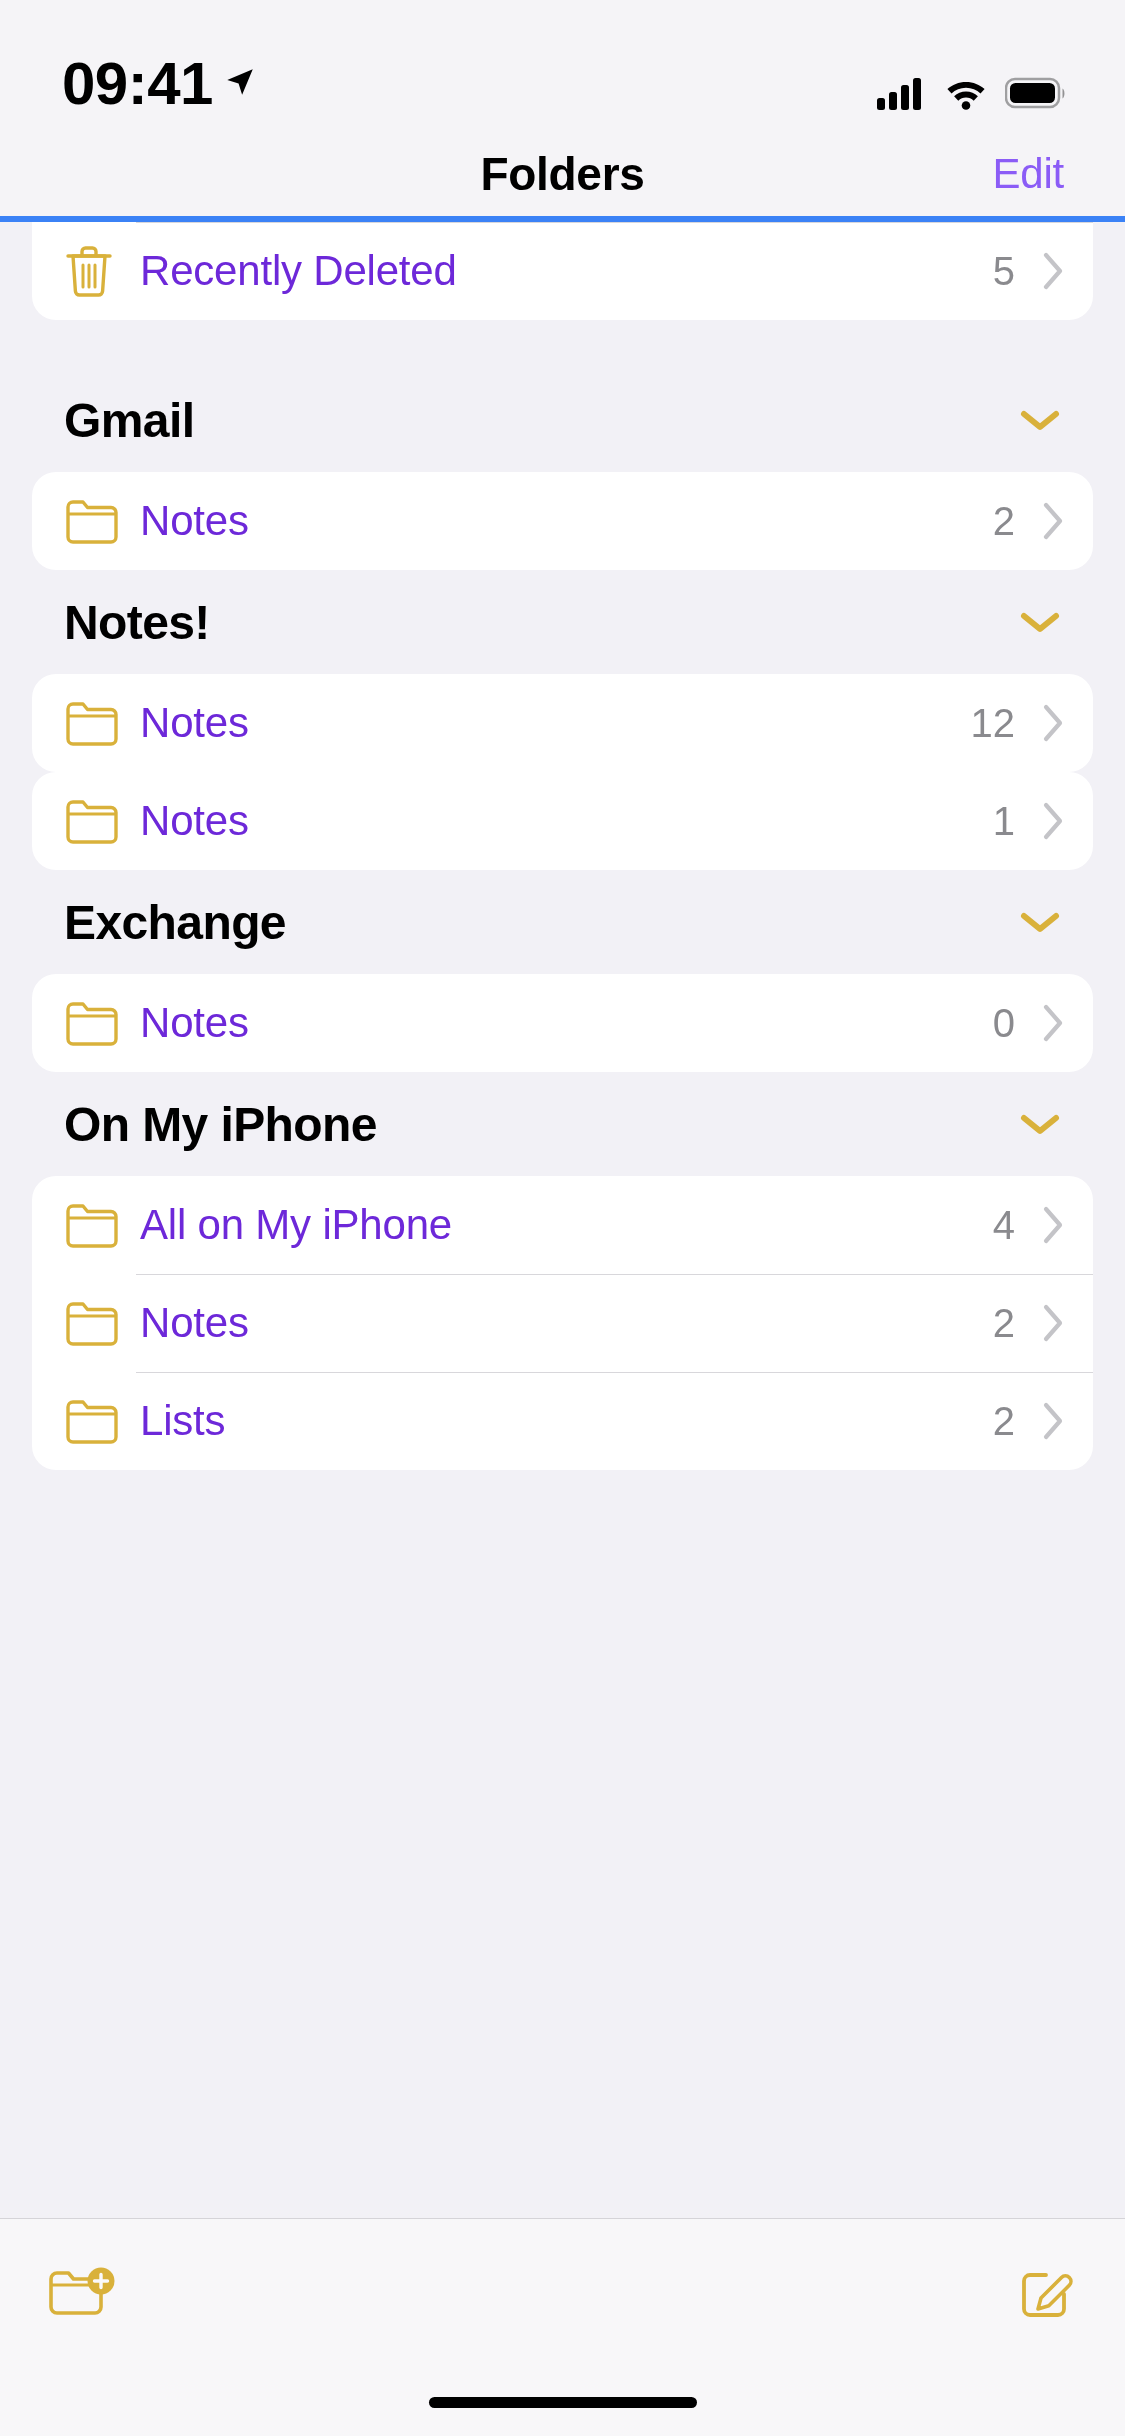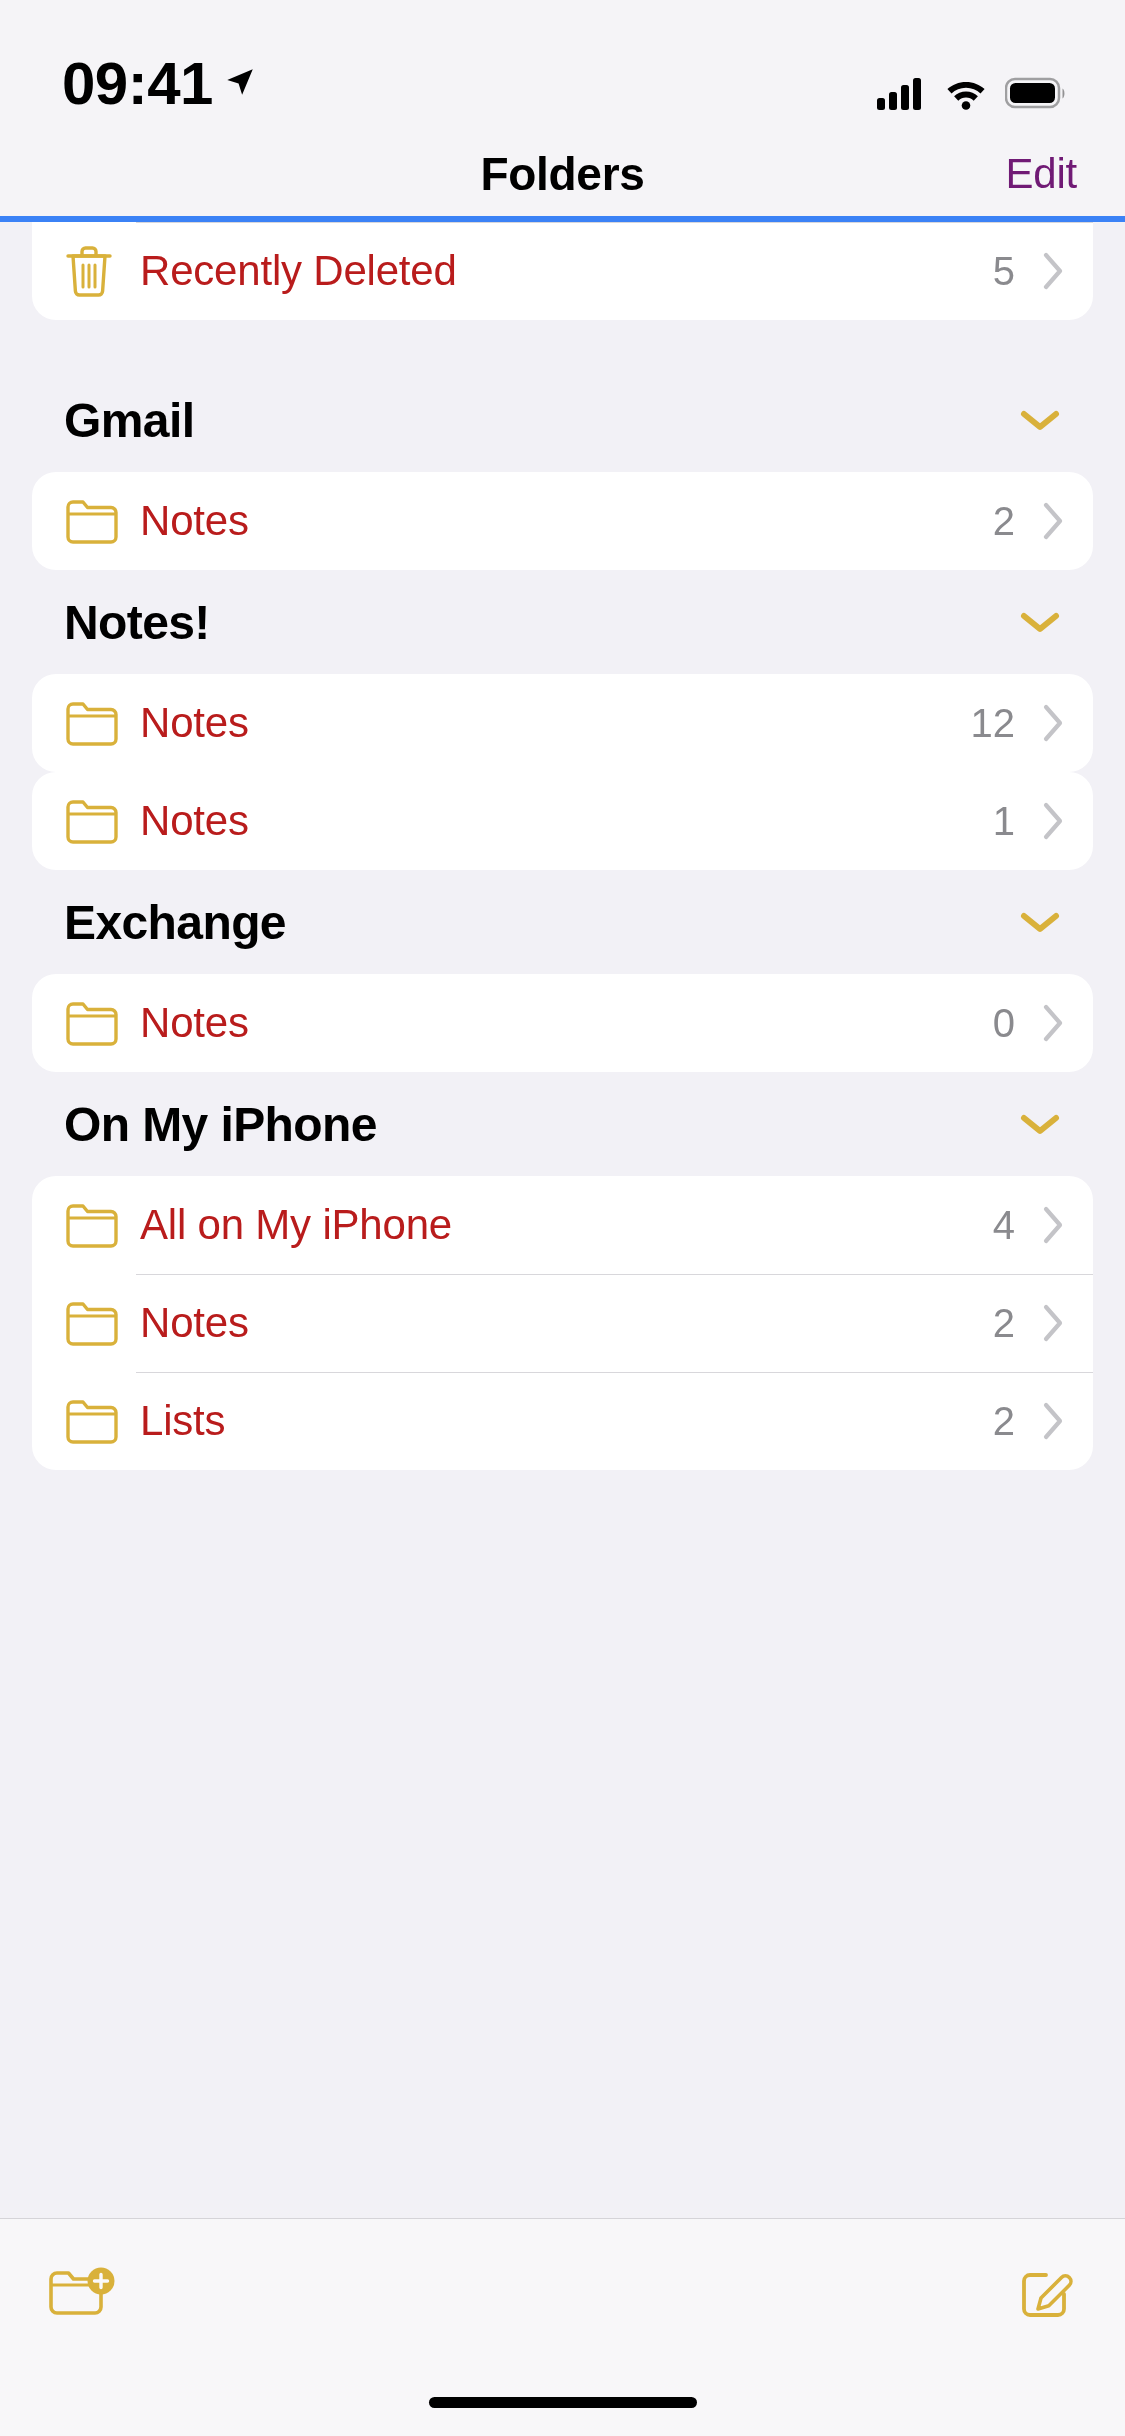--- a/index.html
+++ b/index.html
@@ -25,22 +25,22 @@
 
   
   .navbar {
     position:relative; flex:0 0 90px; height:90px;
     background:#F5F4F7;
     border-bottom:6px solid #3b82f6;
     display:flex; align-items:center; justify-content:center;
   }
   .nav-title { font-size:46px; font-weight:600; color:#000; letter-spacing:-0.3px; }
   .nav-edit {
-    position:absolute; right:48px; top:50%; transform:translateY(-50%);
-    font-size:42px; color:#701a75; letter-spacing:-0.2px;
+    position:absolute; right:61px; top:50%; transform:translateY(-50%);
+    font-size:42px; color:#8b5cf6; letter-spacing:-0.2px;
     background:none; border:none; font-family:inherit; cursor:pointer;
   }
 
   
   .content { flex:1 1 auto; overflow:hidden; padding:0 32px; background:#F2F1F6; }
 
   
   .card { background:#FFFFFF; border-radius:24px; overflow:hidden; }
   .card-partial { border-radius:0 0 24px 24px; margin-top:0; }
 
@@ -48,21 +48,21 @@
     position:relative;
     height:98px;
     display:flex; align-items:center;
     padding:0 26px 0 32px;
   }
   .row-sep::before{
     content:""; position:absolute; left:104px; right:0; top:0; height:1px;
     background:#D8D7DB;
   }
   .row-icon { width:76px; flex:0 0 76px; display:flex; align-items:center; }
-  .row-label { flex:1 1 auto; font-size:42px; color:#b91c1c; letter-spacing:-0.2px; }
+  .row-label { flex:1 1 auto; font-size:42px; color:#6d28d9; letter-spacing:-0.2px; }
   .row-count { font-size:40px; color:#8A8A8E; margin-right:26px; }
   .chev-right { flex:0 0 auto; display:flex; align-items:center; }
 
   
   .section-head {
     display:flex; align-items:center; justify-content:space-between;
     padding:0 30px 0 32px;
     height:104px;
   }
   .section-title { font-size:48px; font-weight:700; color:#000; letter-spacing:-0.6px; }

